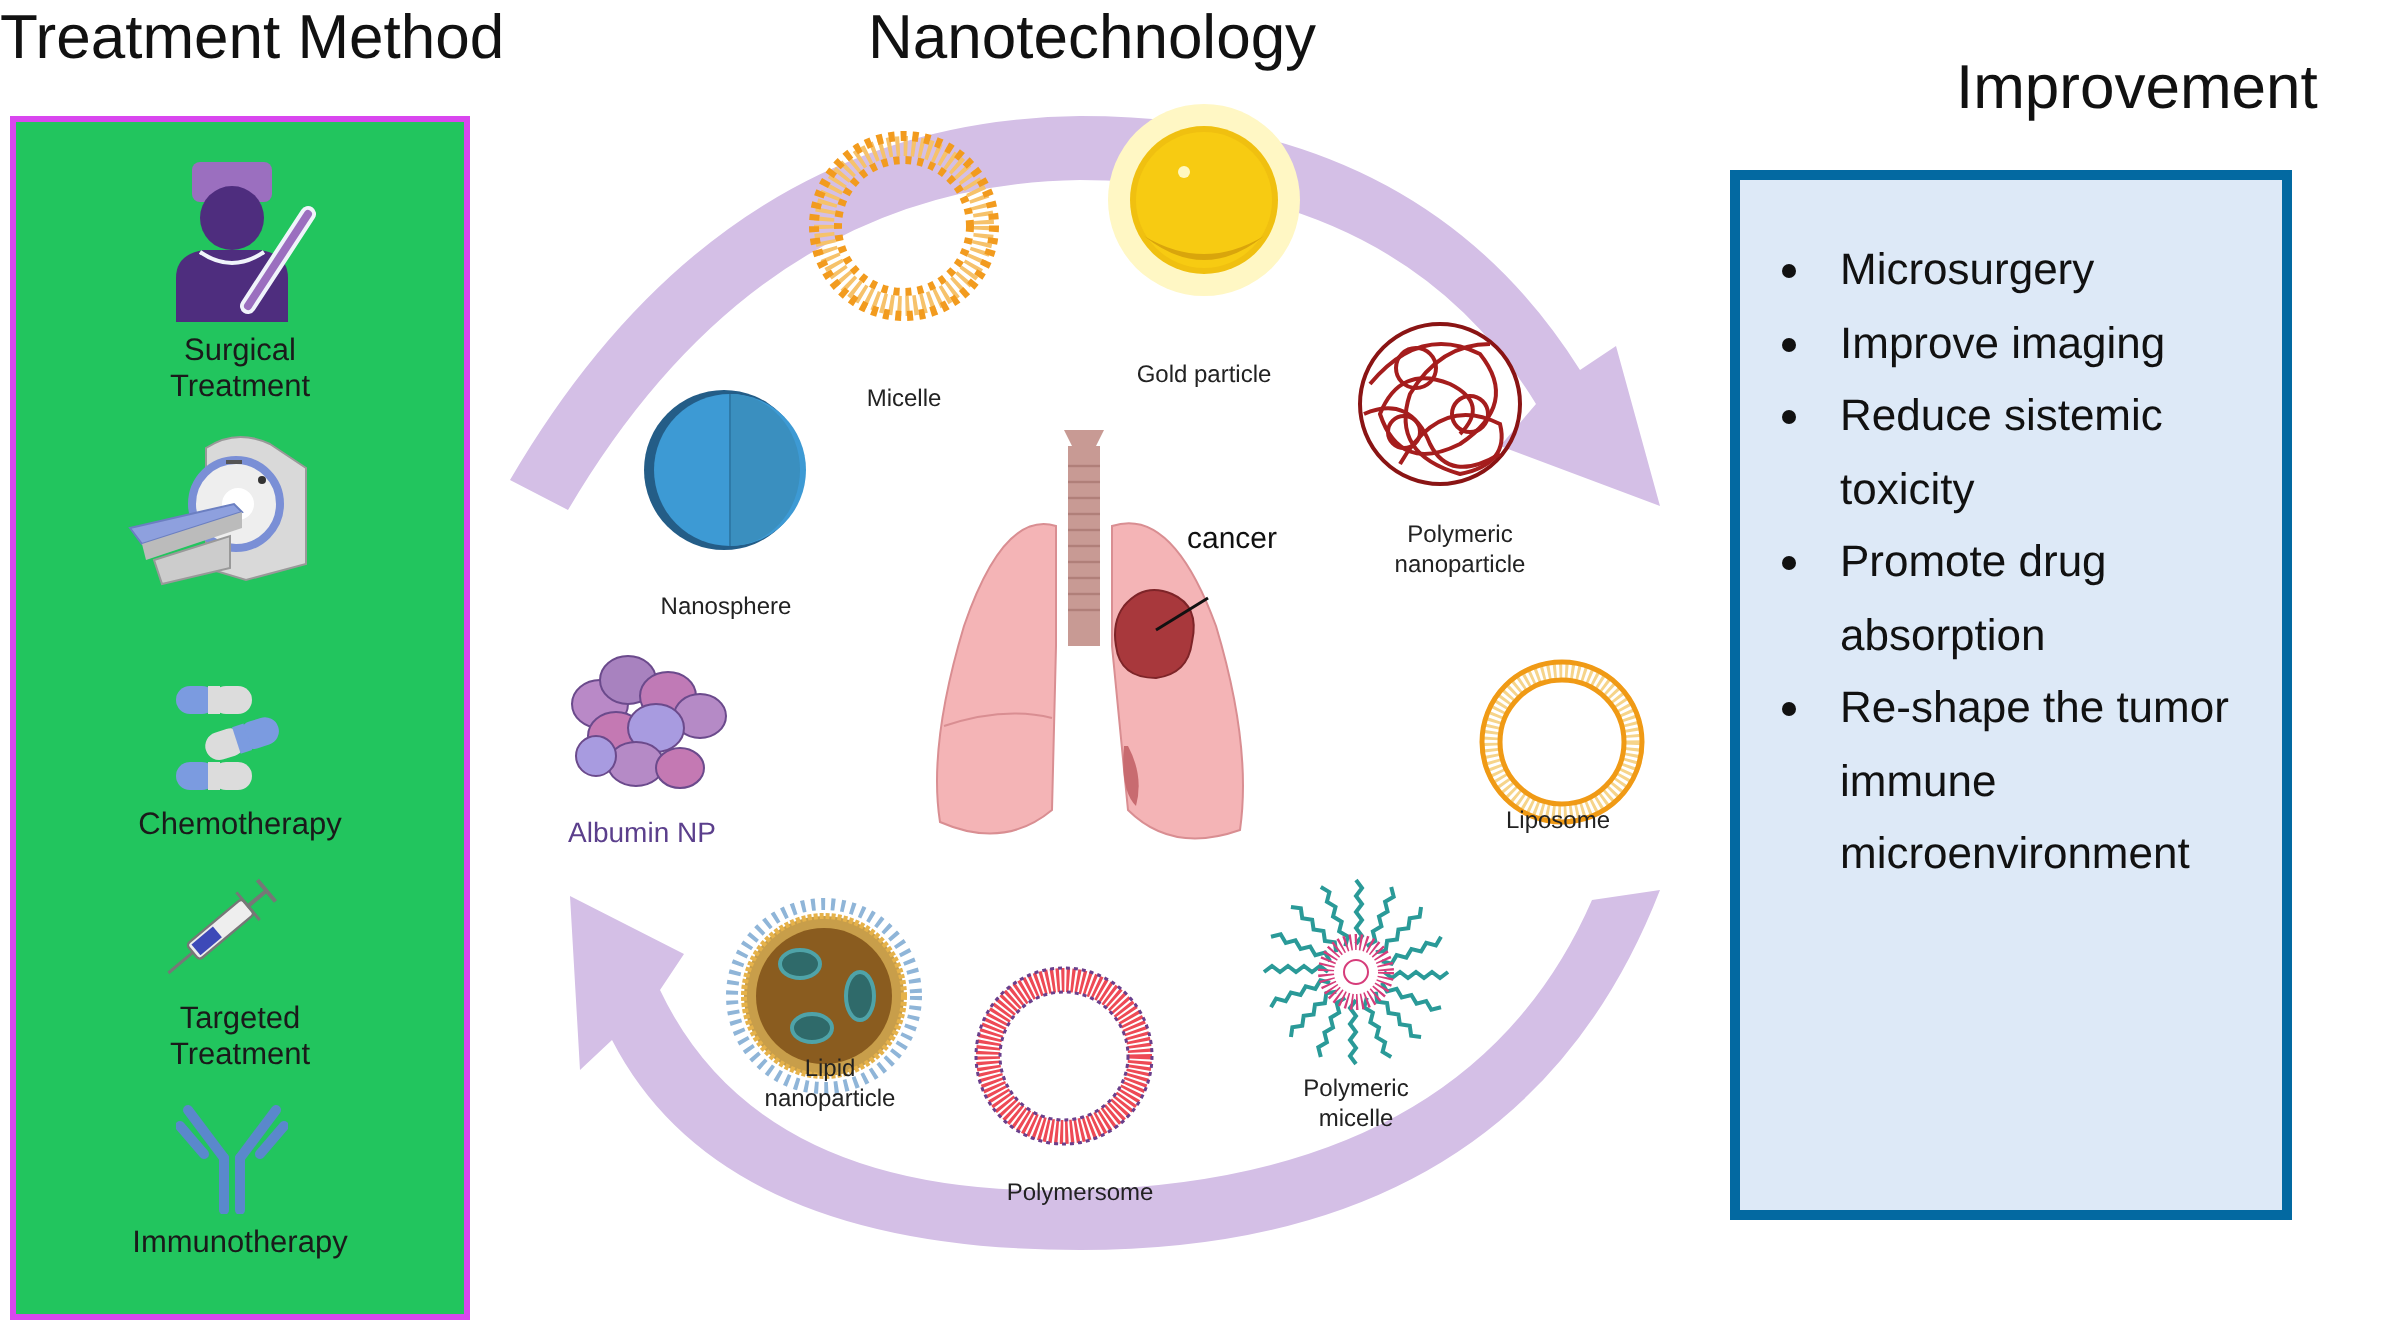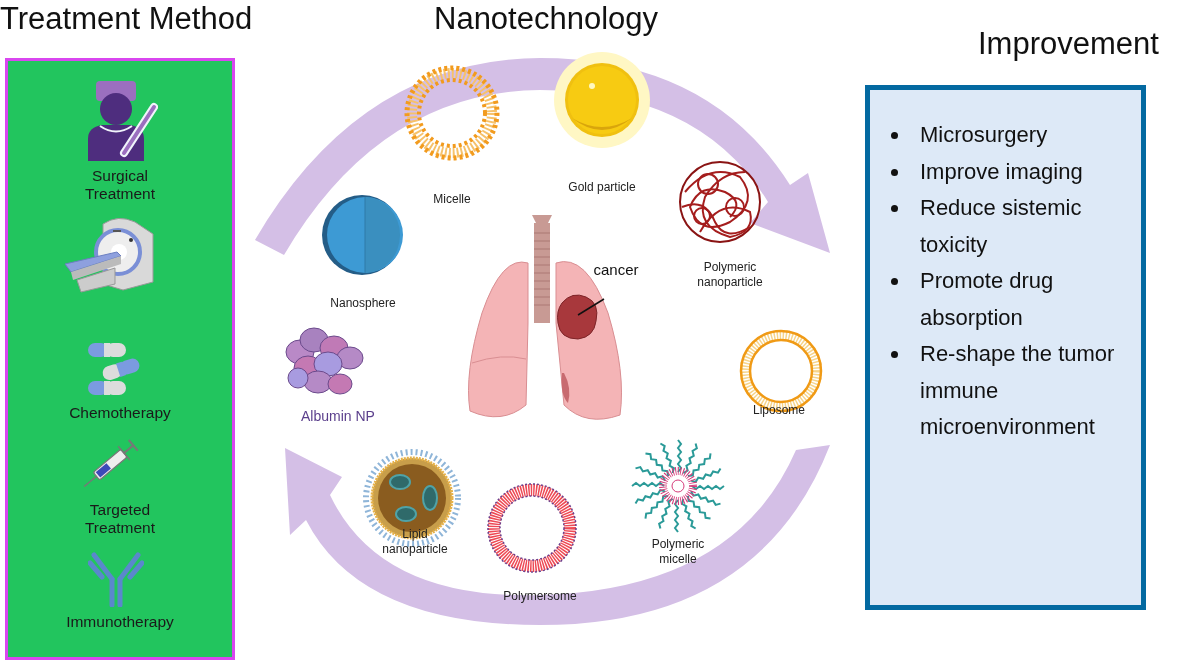--- a/index.html
+++ b/index.html
@@ -13,21 +13,21 @@
   #left-box { left:5px; top:58px; width:230px; height:602px; background:#22c55e; border:3px solid #d946ef; box-sizing:border-box; }
   .tm-item { position:absolute; left:0; width:224px; text-align:center; font-size:15.5px; line-height:18px; color:#1a1a1a; }
   .tm-icon { position:absolute; }
 
   #right-box { left:865px; top:85px; width:281px; height:525px; background:#dde9f7; border:5px solid #0369a1; box-sizing:border-box; }
   #improve-list { list-style:none; margin:0; padding:0; position:absolute; left:18px; top:27px; width:250px; }
   #improve-list li { position:relative; padding-left:32px; font-size:22px; line-height:36.5px; color:#111; }
   #improve-list li::before { content:""; position:absolute; left:3px; top:15px; width:7px; height:7px; border-radius:50%; background:#111; }
 
   .np-label { font-size:12px; color:#222; text-align:center; white-space:nowrap; line-height:15px; }
-  #albumin-label { color:#5b3f8c; font-size:14px;margin-left:17px; }
+  #albumin-label { color:#5b3f8c; font-size:14px; }
   #cancer-label { font-size:15px; color:#111; }
 </style>
 </head>
 <body>
 
 <div id="h-left" class="abs heading">Treatment Method</div>
 <div id="h-mid" class="abs heading">Nanotechnology</div>
 <div id="h-right" class="abs heading">Improvement</div>
 
 <div id="left-box" class="abs">

